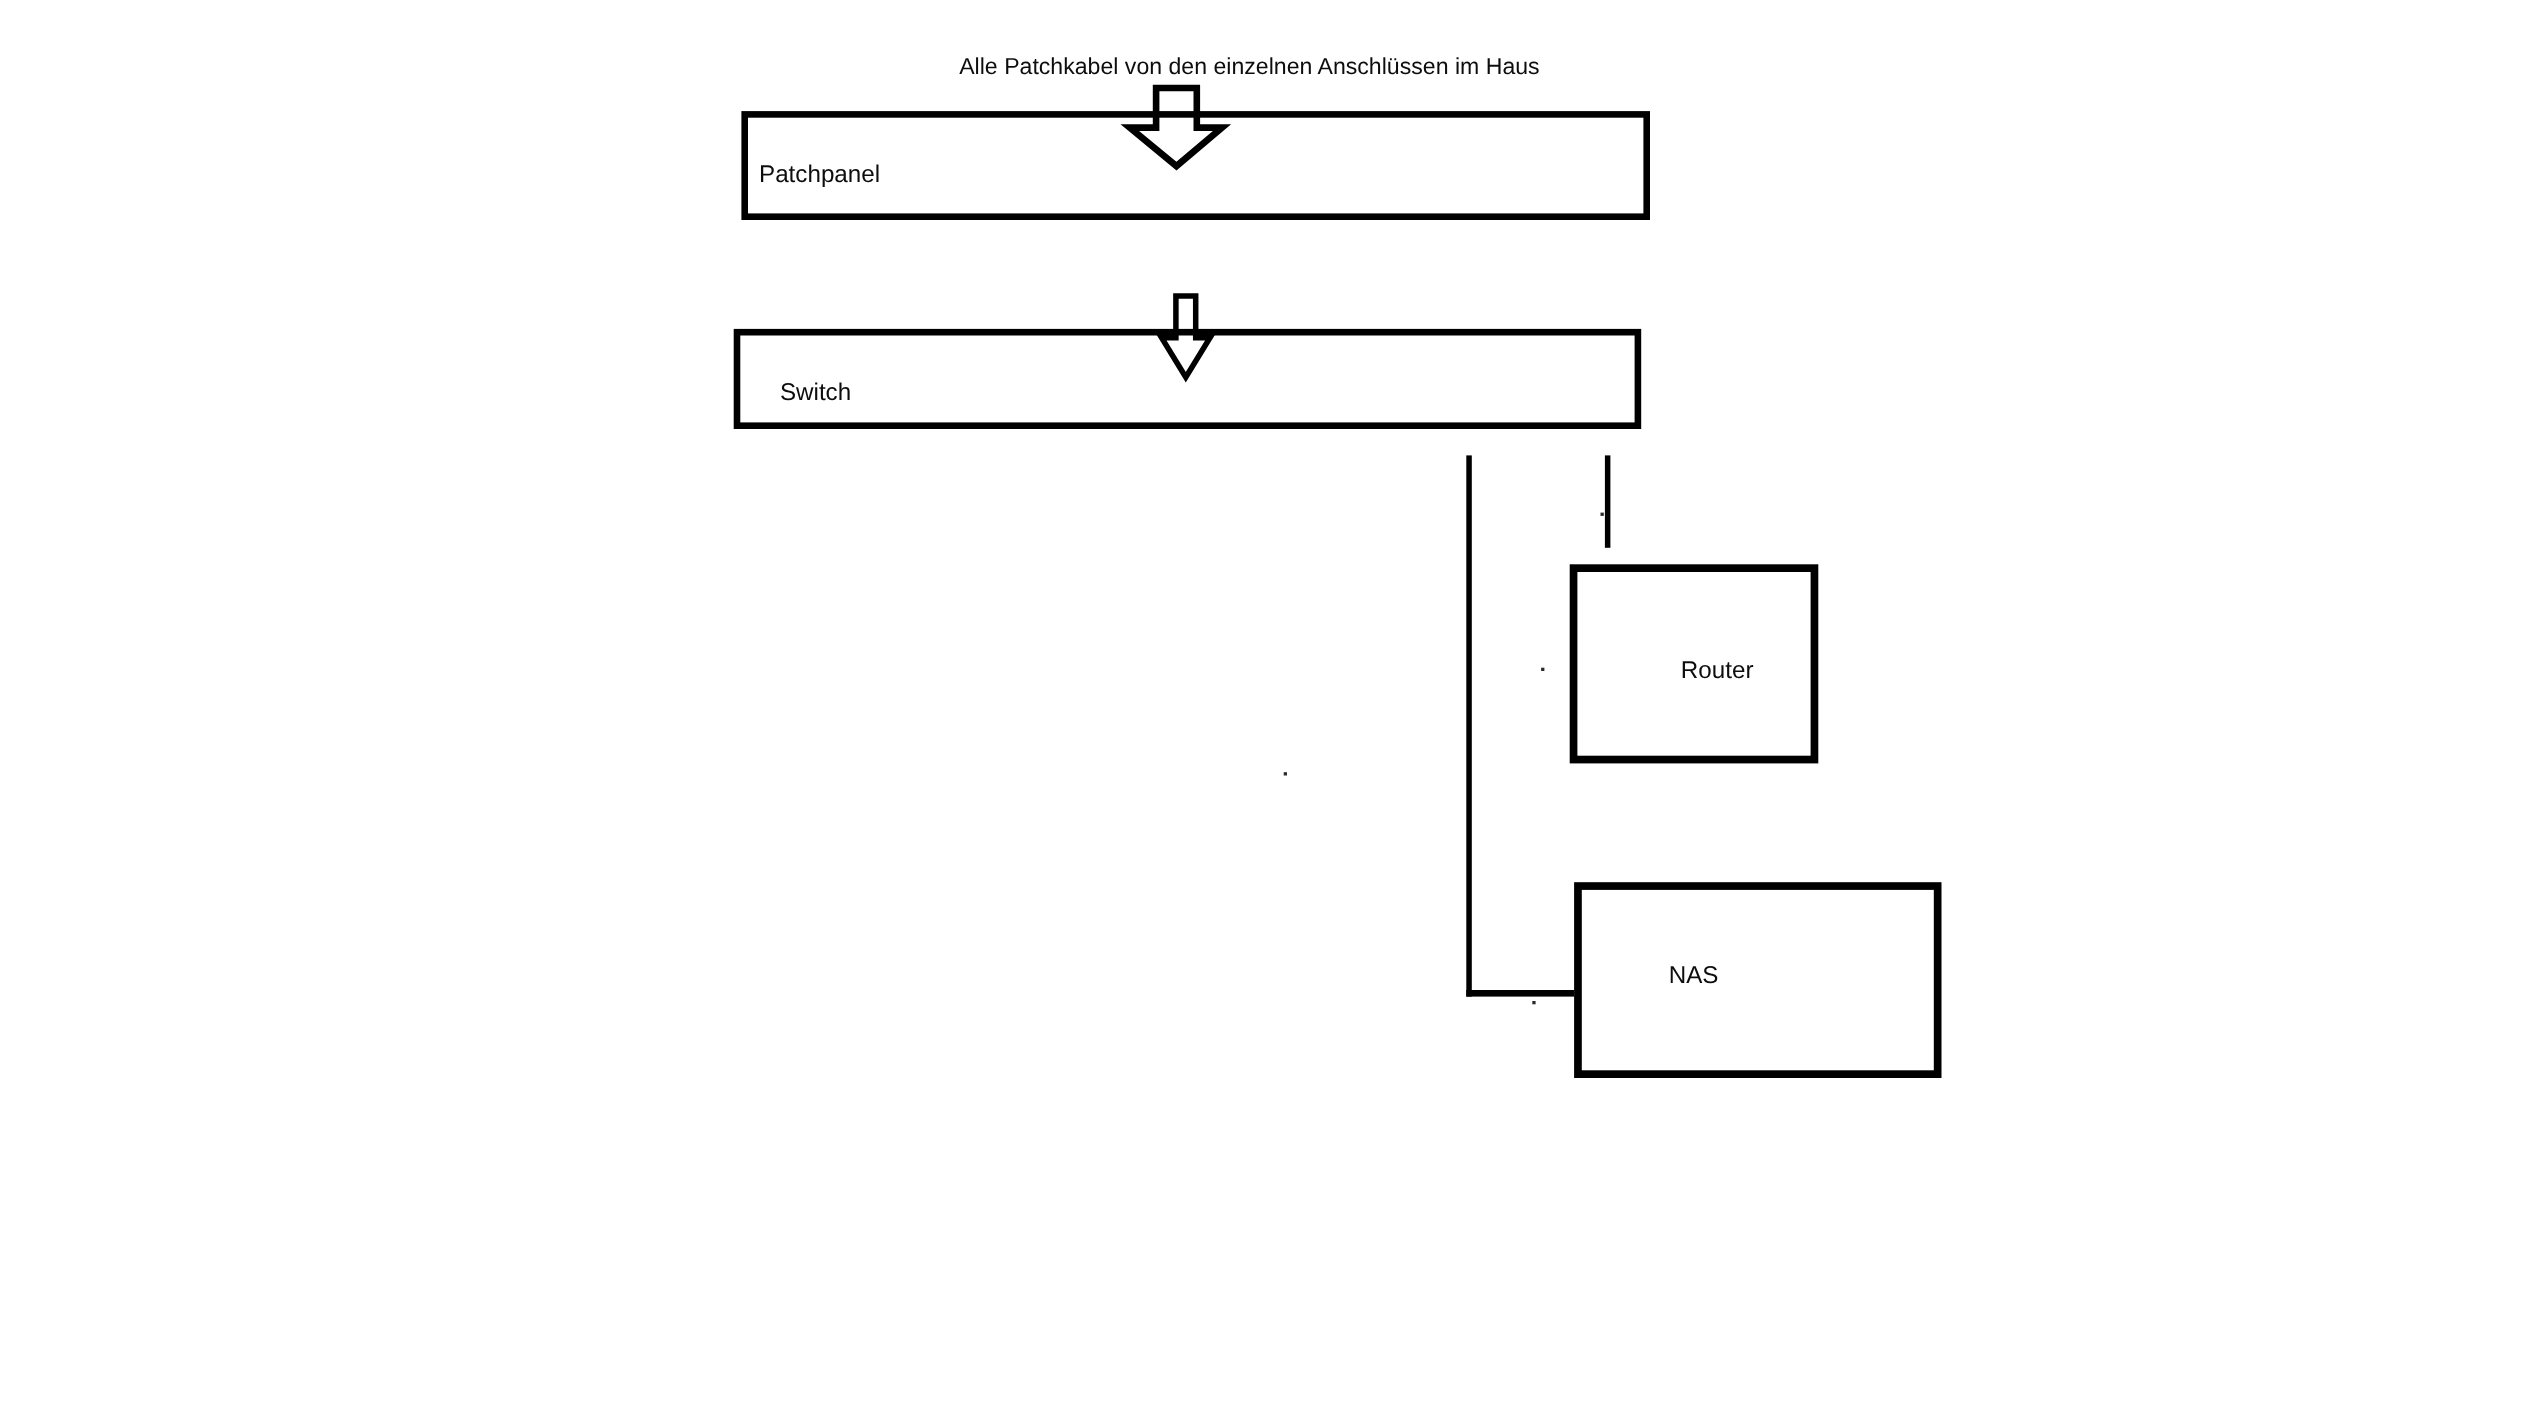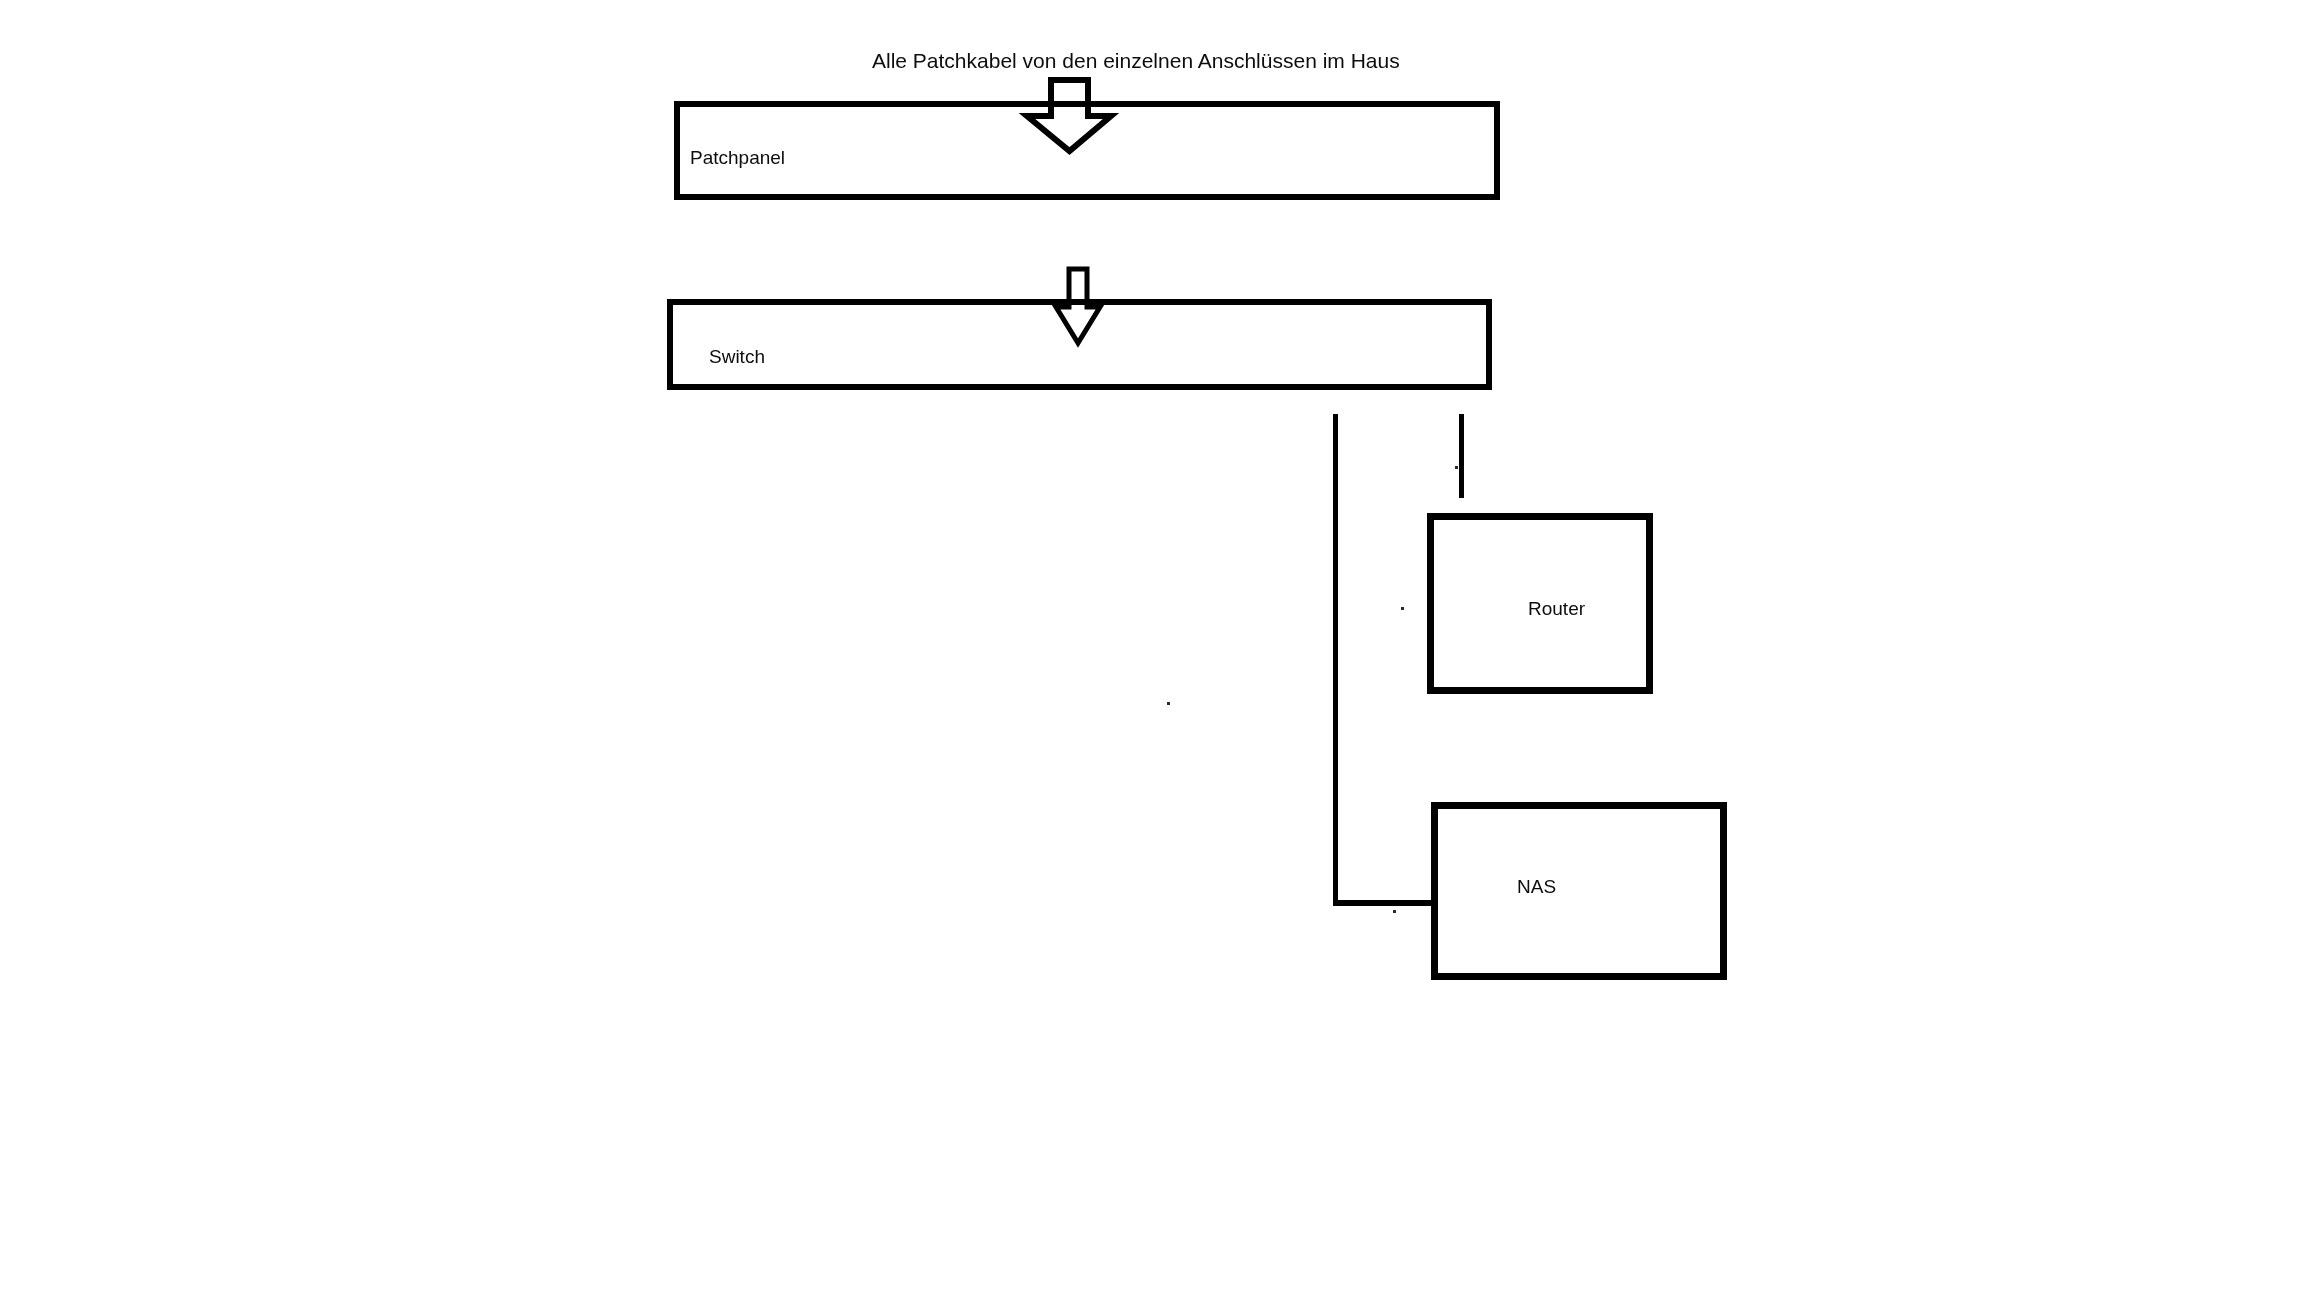--- a/index.html
+++ b/index.html
@@ -25,21 +25,21 @@
   }
   .node-box {
     position: absolute;
     background: transparent;
     border: 6px solid #000000;
     box-sizing: border-box;
   }
   .node-box.thick { border-width: 7px; }
   .node-label {
     position: absolute;
-    font-size: 19px;
+    font-size: 22px;
     line-height: 28px;
     white-space: nowrap;
     color: #0d0d0d;
   }
   .connector {
     position: absolute;
     background: #000000;
   }
   .stray-dot {
     position: absolute;
@@ -84,21 +84,21 @@
 
   <div class="connector" style="left:1333px; top:414px; width:5px; height:492px;"></div>
   <div class="connector" style="left:1333px; top:900px; width:98px; height:6px;"></div>
 
   <div class="connector" style="left:1459px; top:414px; width:5px; height:84px;"></div>
 
   <div class="node-box thick" style="left:1427px; top:513px; width:226px; height:181px;">
     <span class="node-label" style="left:94px; top:75px;">Router</span>
   </div>
 
-  <div class="node-box thick" style="left:1431px; top:802px; width:296px; height:178px;">
+  <div class="node-box thick" style="left:1431px; top:802px; width:334px; height:178px;">
     <span class="node-label" style="left:79px; top:64px;">NAS</span>
   </div>
 
   <div class="stray-dot" style="left:1455px; top:466px;"></div>
   <div class="stray-dot" style="left:1401px; top:607px;"></div>
   <div class="stray-dot" style="left:1167px; top:702px;"></div>
   <div class="stray-dot" style="left:1393px; top:910px;"></div>
 
 </div>
 

